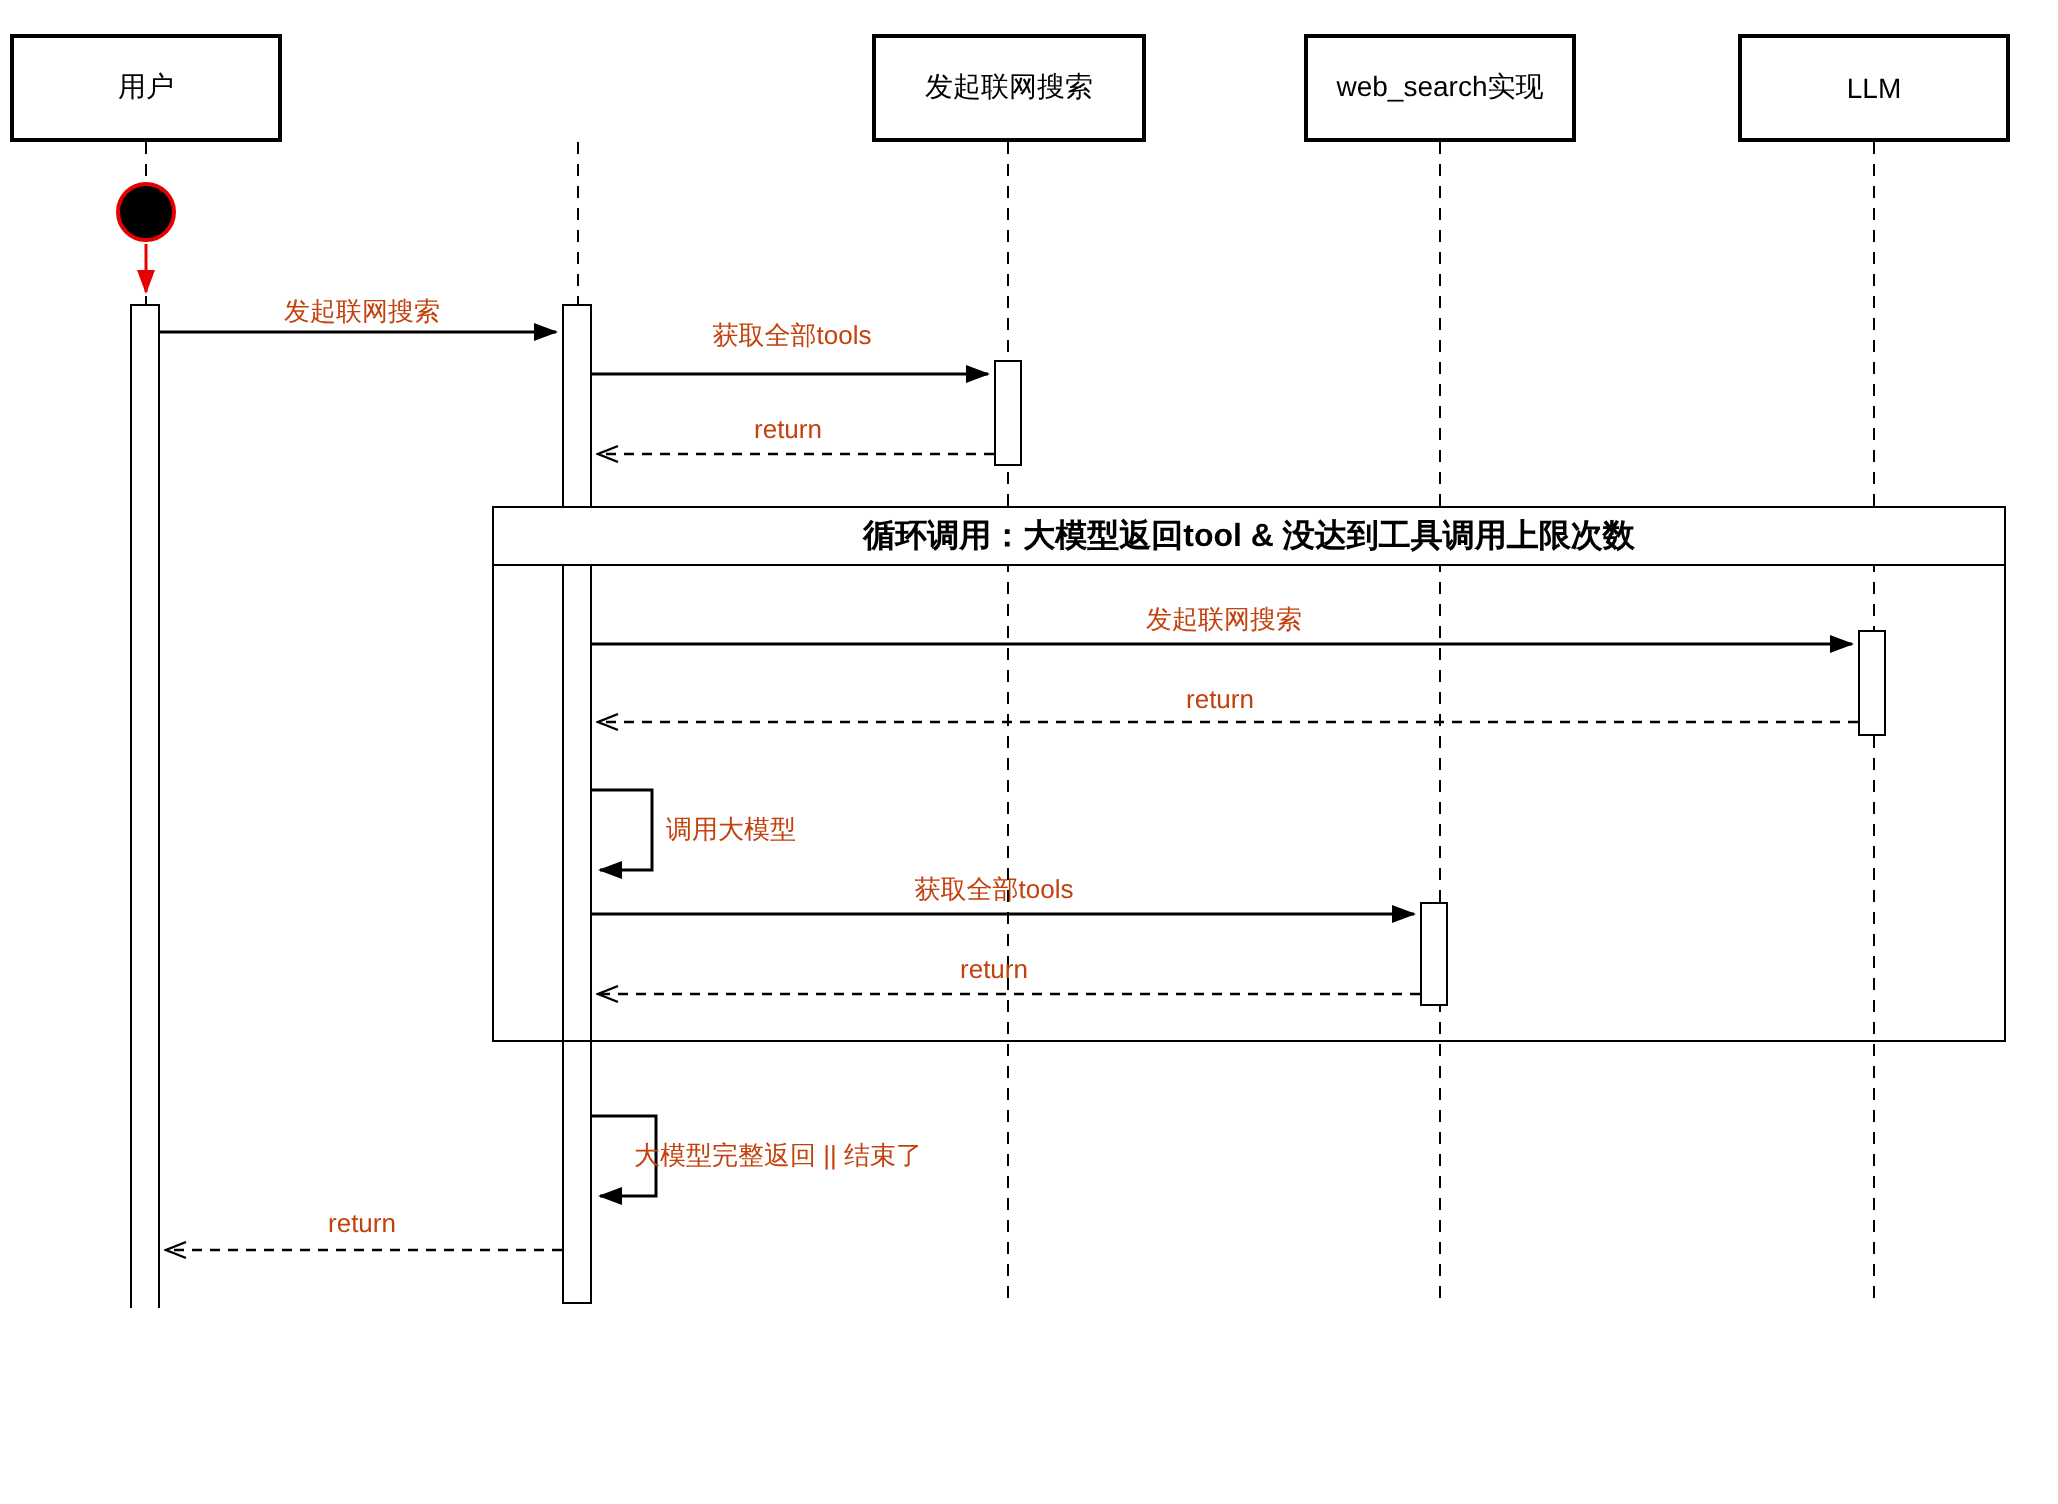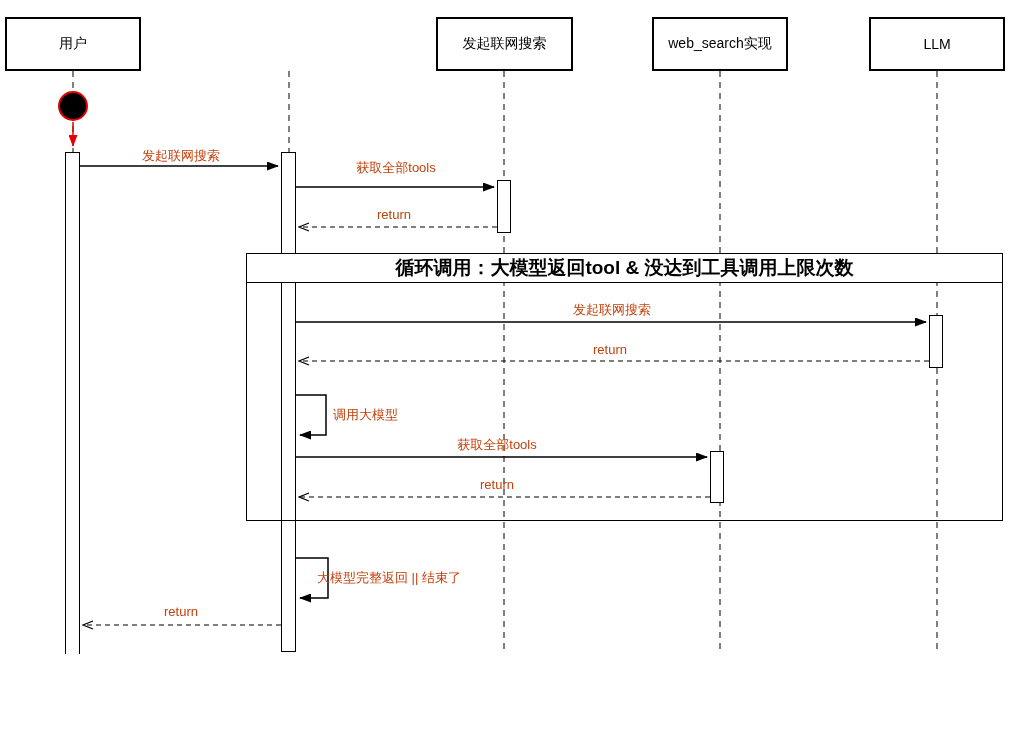--- a/index.html
+++ b/index.html
@@ -33,21 +33,21 @@
   #loop-frame{
     position:absolute;left:246px;top:253px;width:757px;height:268px;
     border:1.5px solid #000;box-sizing:border-box;z-index:3;
     pointer-events:none;
   }
   #loop-header{
     position:absolute;left:0;top:0;right:0;height:29px;
     background:#ffffff;border-bottom:1.5px solid #000;
     box-sizing:border-box;
     display:flex;align-items:center;justify-content:center;
-    font-size:19px;font-weight:bold;color:#000;
+    font-size:16px;font-weight:bold;color:#000;
   }
   .msg-label{
     position:absolute;font-size:13px;color:#c2410c;white-space:nowrap;z-index:5;
   }
   .msg-label.centered{transform:translateX(-50%);}
 </style>
 </head>
 <body>
 
 <div id="canvas">

